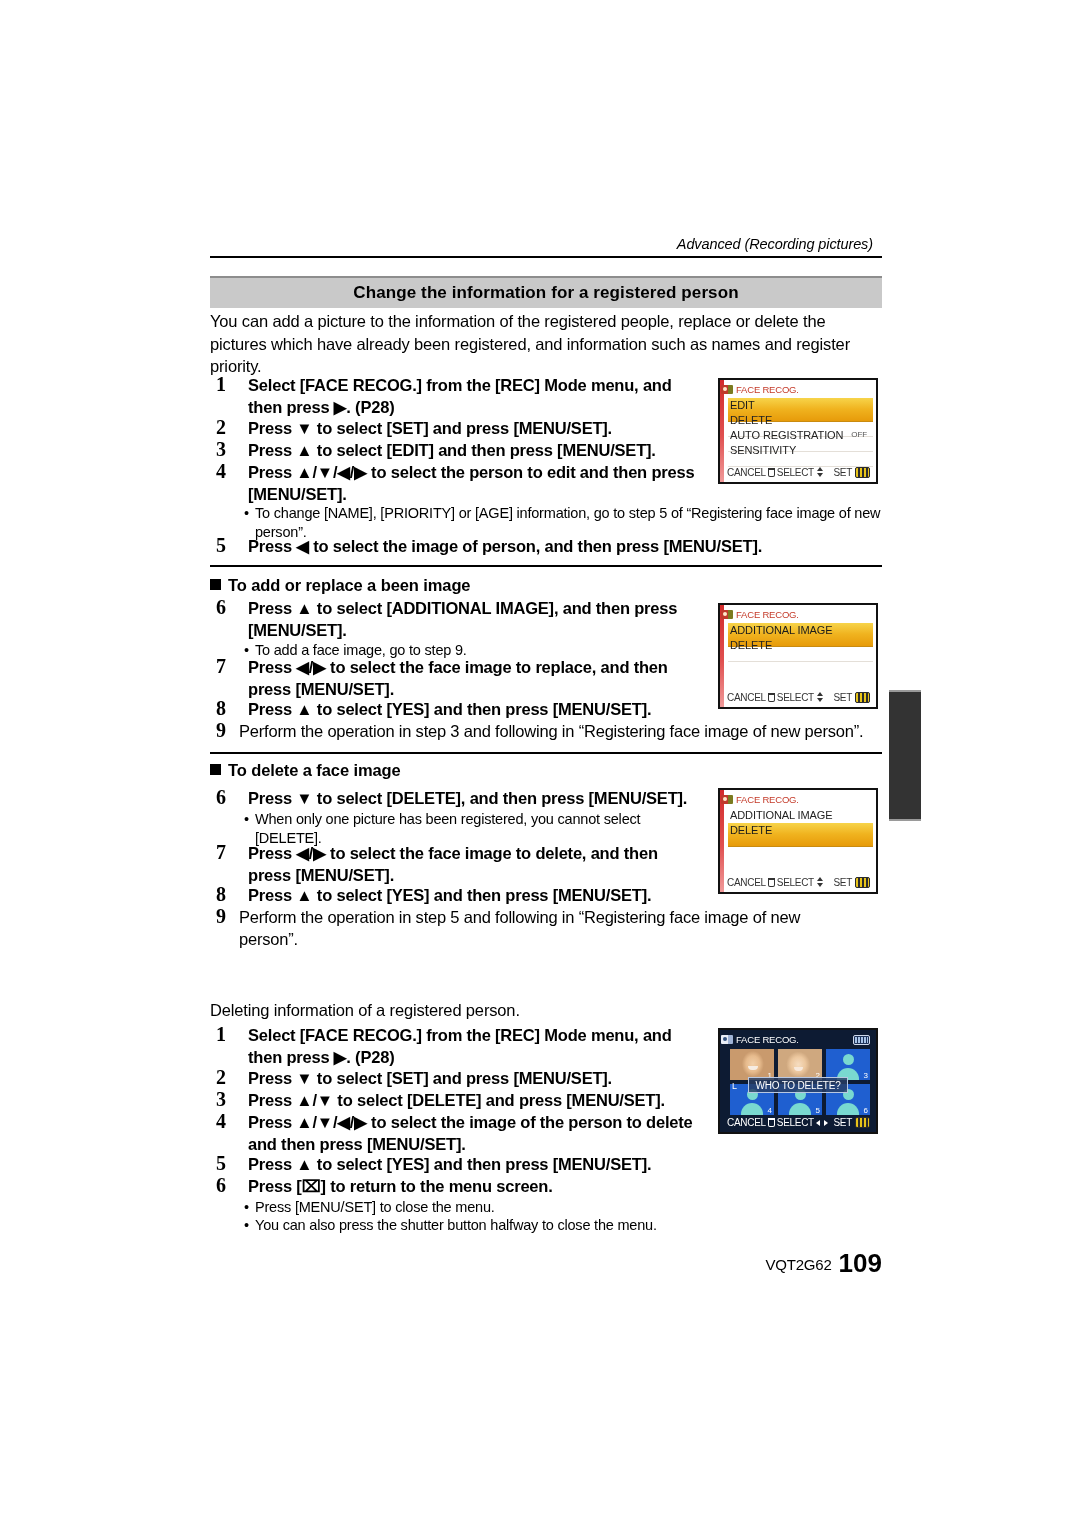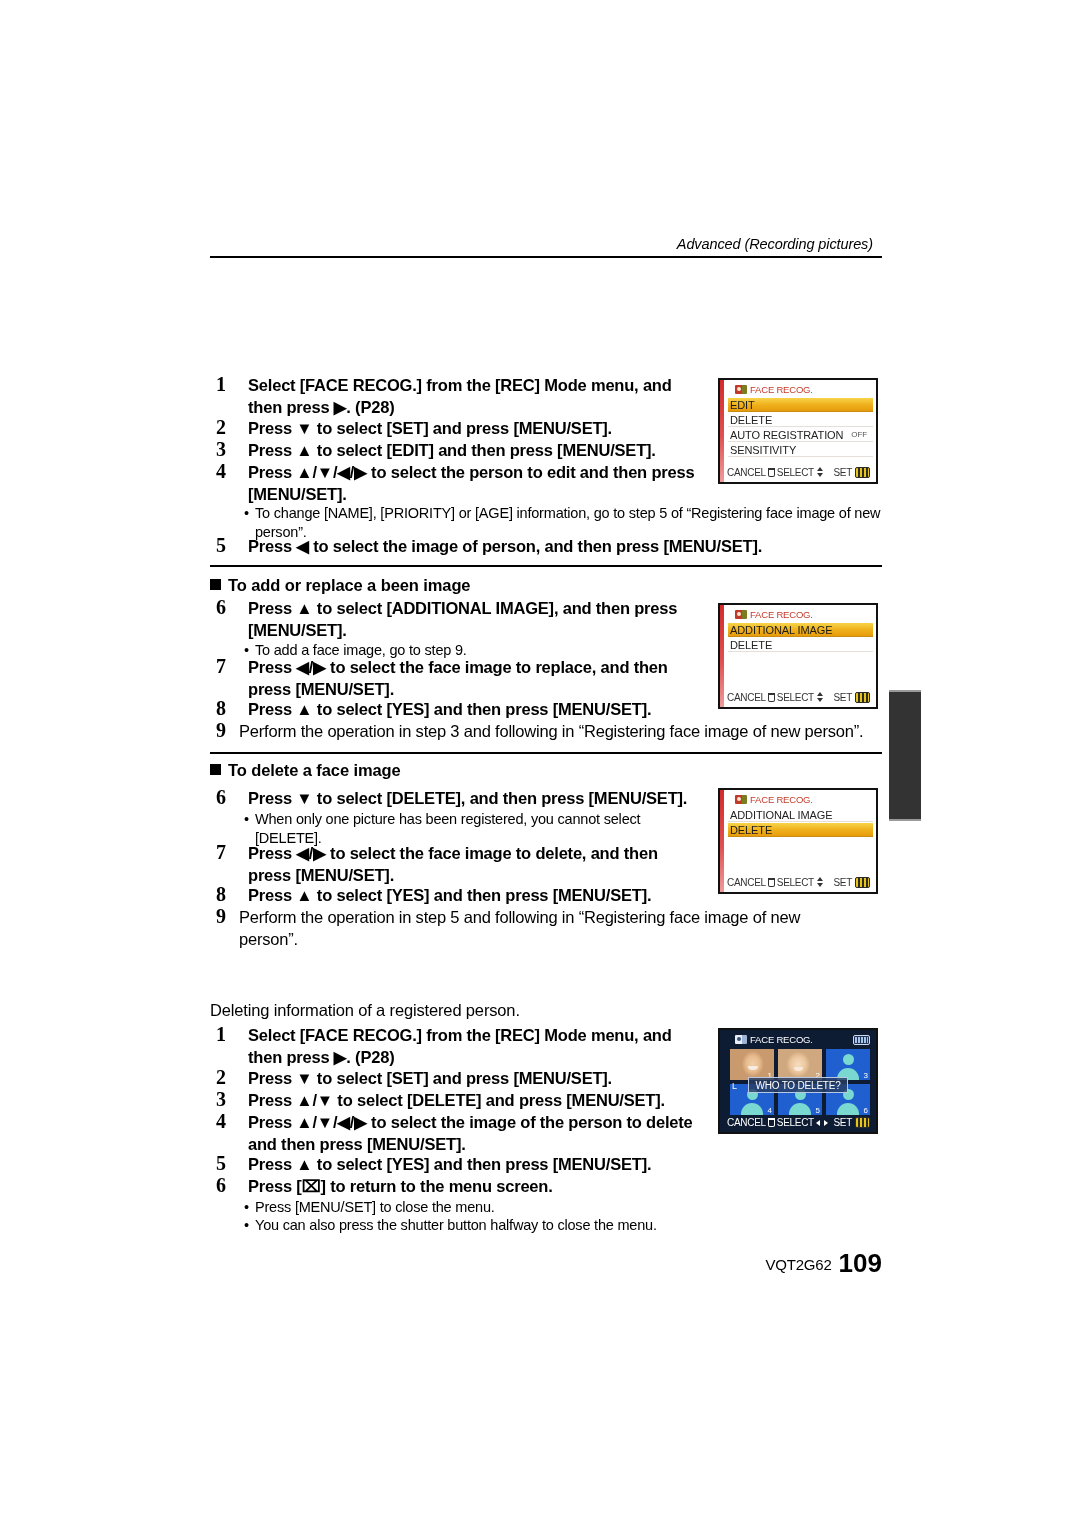--- a/index.html
+++ b/index.html
@@ -175,27 +175,26 @@
   }
   .lcd .redbar {
     position: absolute;
     left: 0; top: 0;
     width: 4px;
     height: 100%;
     background: linear-gradient(to bottom,#d32b2b 0%,#e05050 55%,#f09a9a 100%);
   }
   .lcd .title {
     position: absolute;
-    left: 7px;
+    left: 1px;
     top: 4px;
     font-size: 9.5px;
     color: #c43b2a;
     letter-spacing: -0.2px;
     white-space: nowrap;
-    padding-left: 8px;
   }
   .lcd .title .ficon {
     display: inline-block;
     width: 12px;
     height: 9px;
     vertical-align: -1px;
     margin-right: 3px;
     background:
       linear-gradient(to right,#c0392b 0 58%, #7b7b20 58% 100%);
     border-radius: 1px;
@@ -206,21 +205,21 @@
     position: absolute;
     left: 1.5px; top: 2px;
     width: 4px; height: 4px;
     border-radius: 50%;
     background: #ffe9c9;
   }
   .lcd .row {
     position: absolute;
     left: 8px;
     width: 145px;
-    height: 14px;
+    height: 24px;
     line-height: 14px;
     font-size: 11px;
     color: #222;
     letter-spacing: -0.1px;
     box-sizing: border-box;
     padding-left: 2px;
     border-bottom: 1px solid #e4dfd8;
     white-space: nowrap;
   }
   .lcd .row.sel {
@@ -435,21 +434,23 @@
   }
 </style>
 </head>
 <body>
 
 <div class="page">
 
   <div class="runhead">Advanced (Recording pictures)</div>
   <div class="runhead-rule"></div>
 
-
+  <div class="sect-bar" style="top:276px;">Change the information for a registered person</div>
+
+  <div class="para" style="left:210px; top:310px; width:672px;">You can add a picture to the information of the registered people, replace or delete the pictures which have already been registered, and information such as names and register priority.</div>
 
   <div class="step" style="left:210px; top:375px; width:492px;">
     <span class="num">1</span>
     <span class="body">Select [FACE RECOG.] from the [REC] Mode menu, and then press ▶. (P28)</span>
   </div>
 
   <div class="step" style="left:210px; top:418px; width:492px;">
     <span class="num">2</span>
     <span class="body">Press ▼ to select [SET] and press [MENU/SET].</span>
   </div>

